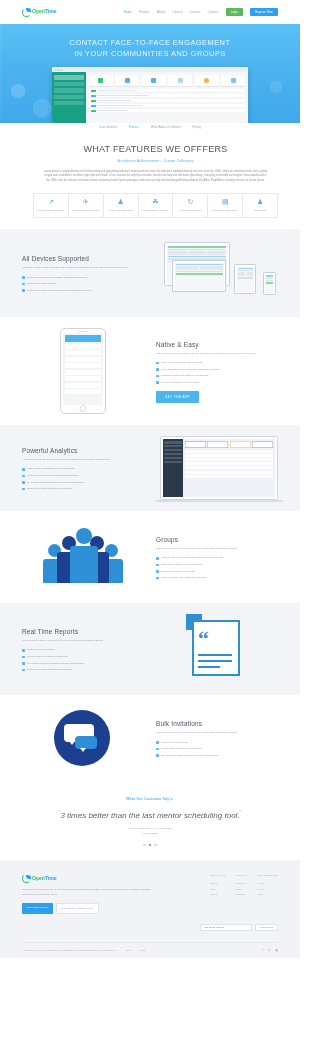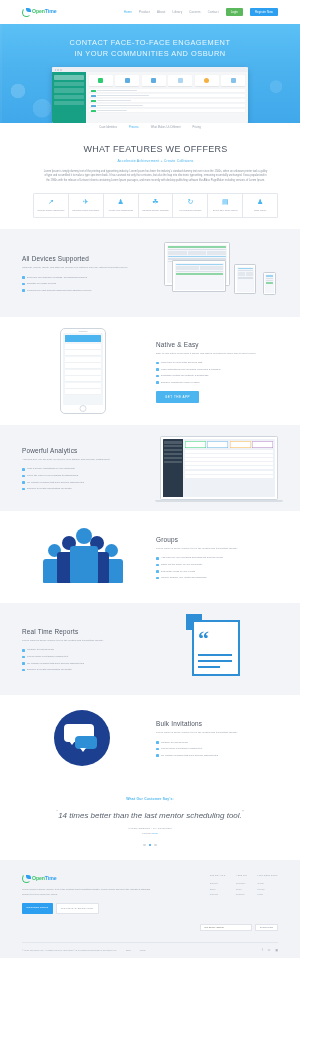--- a/index.html
+++ b/index.html
@@ -229,21 +229,21 @@
       <span class="btn-login">Login</span>
       <span class="btn-register">Register Now</span>
     </div>
   </div>
 
   <div class="hero">
     <div class="hero-people"></div>
     <div class="hero-head">
       <h1>
         <span>CONTACT FACE-TO-FACE ENGAGEMENT</span><br>
-        <span>IN YOUR COMMUNITIES AND OSBURN</span>
+        <span>IN YOUR COMMUNITIES AND GROUPS</span>
       </h1>
     </div>
     <div class="browser">
       <div class="browser-bar">
           <i></i>
           <i></i>
           <i></i>
         </div>
       <div class="browser-body">
         <div class="app-side">
@@ -619,21 +619,21 @@
             <span class="check-text">Re-engage members that have become disconnected</span>
           </div>
         </div>
       </div>
     </div>
   </div>
 
   <div class="testi">
     <div class="testi-label">What Our Customer Say's:</div>
     <div class="testi-quote">
-      <span class="mk">“</span><span>14 times better than the last mentor scheduling tool.</span><span class="mk">”</span>
+      <span class="mk">“</span><span>3 times better than the last mentor scheduling tool.</span><span class="mk">”</span>
     </div>
     <div class="testi-author">JASON OSBURN | UX Consultant</div>
     <div class="testi-role">
       <span>Founder </span><a href="#">DUO</a>
     </div>
     <div class="dots">
       <i></i>
       <i class="on"></i>
       <i></i>
     </div>

